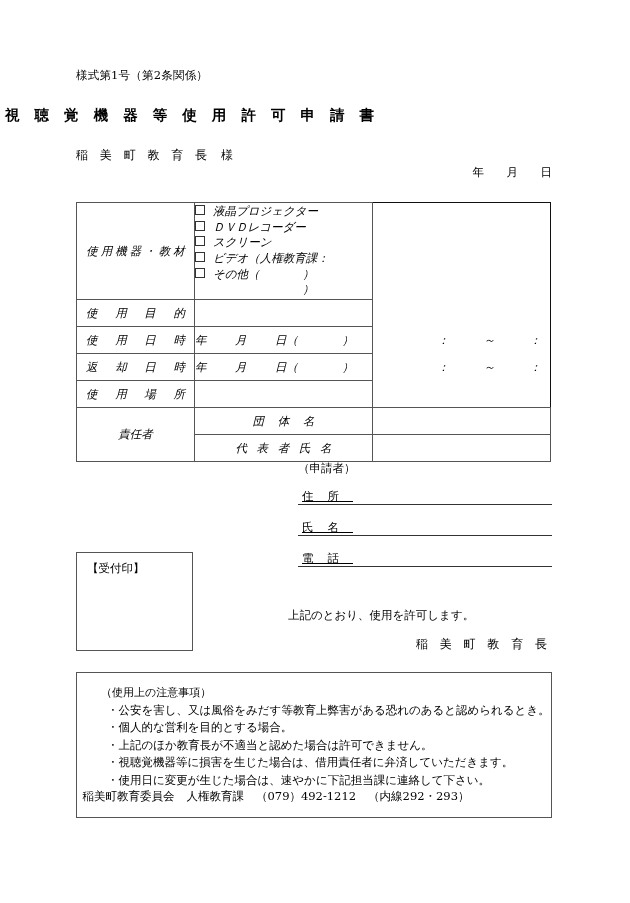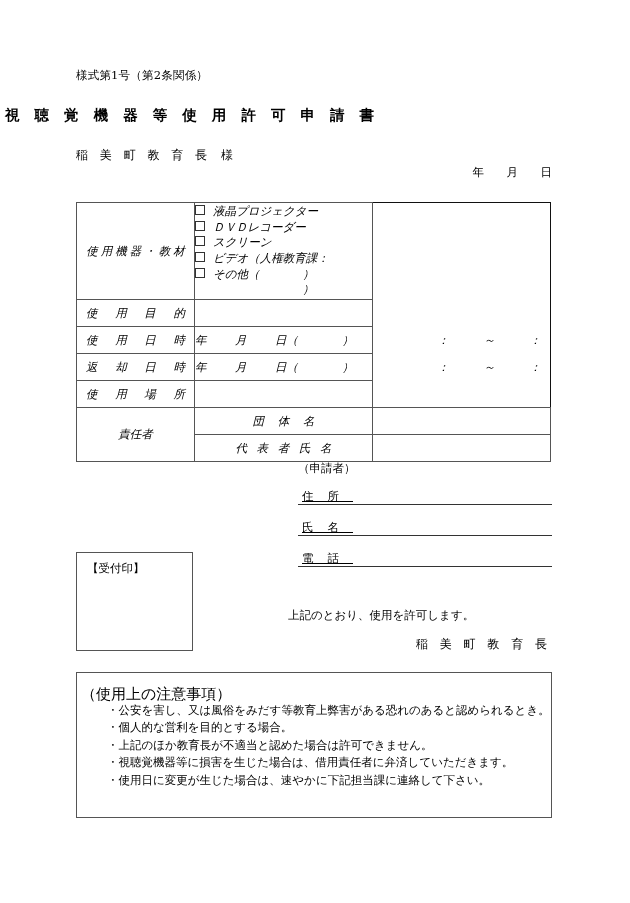--- a/index.html
+++ b/index.html
@@ -188,22 +188,22 @@
   
   .notes-box {
     position: absolute;
     left: 76px; top: 672px;
     width: 476px; height: 146px;
     border: 0.9px solid #555;
     box-sizing: border-box;
   }
   .notes-title {
     position: absolute;
-    left: 4px; top: 12px;
-    font-size: 15px;
+    left: 24px; top: 12px;
+    font-size: 11px;
     white-space: nowrap;
   }
   .notes-list {
     position: absolute;
     left: 30px; top: 29px;
     font-size: 11.5px;
     line-height: 17.4px;
   }
   .note-item { white-space: nowrap; }
   .contact {
@@ -331,14 +331,17 @@
     <div class="notes-title">（使用上の注意事項）</div>
     <div class="notes-list">
       <div class="note-item">・公安を害し、又は風俗をみだす等教育上弊害がある恐れのあると認められるとき。</div>
       <div class="note-item">・個人的な営利を目的とする場合。</div>
       <div class="note-item">・上記のほか教育長が不適当と認めた場合は許可できません。</div>
       <div class="note-item">・視聴覚機器等に損害を生じた場合は、借用責任者に弁済していただきます。</div>
       <div class="note-item">・使用日に変更が生じた場合は、速やかに下記担当課に連絡して下さい。</div>
     </div>
   </div>
 
+  <div class="contact">
+    <span>稲美町教育委員会</span><span class="gapx"></span><span>人権教育課</span><span class="gapx"></span><span>（079）492-1212</span><span class="gapx"></span><span>（内線292・293）</span>
+  </div>
 
 </div>
 
 </body></html>

